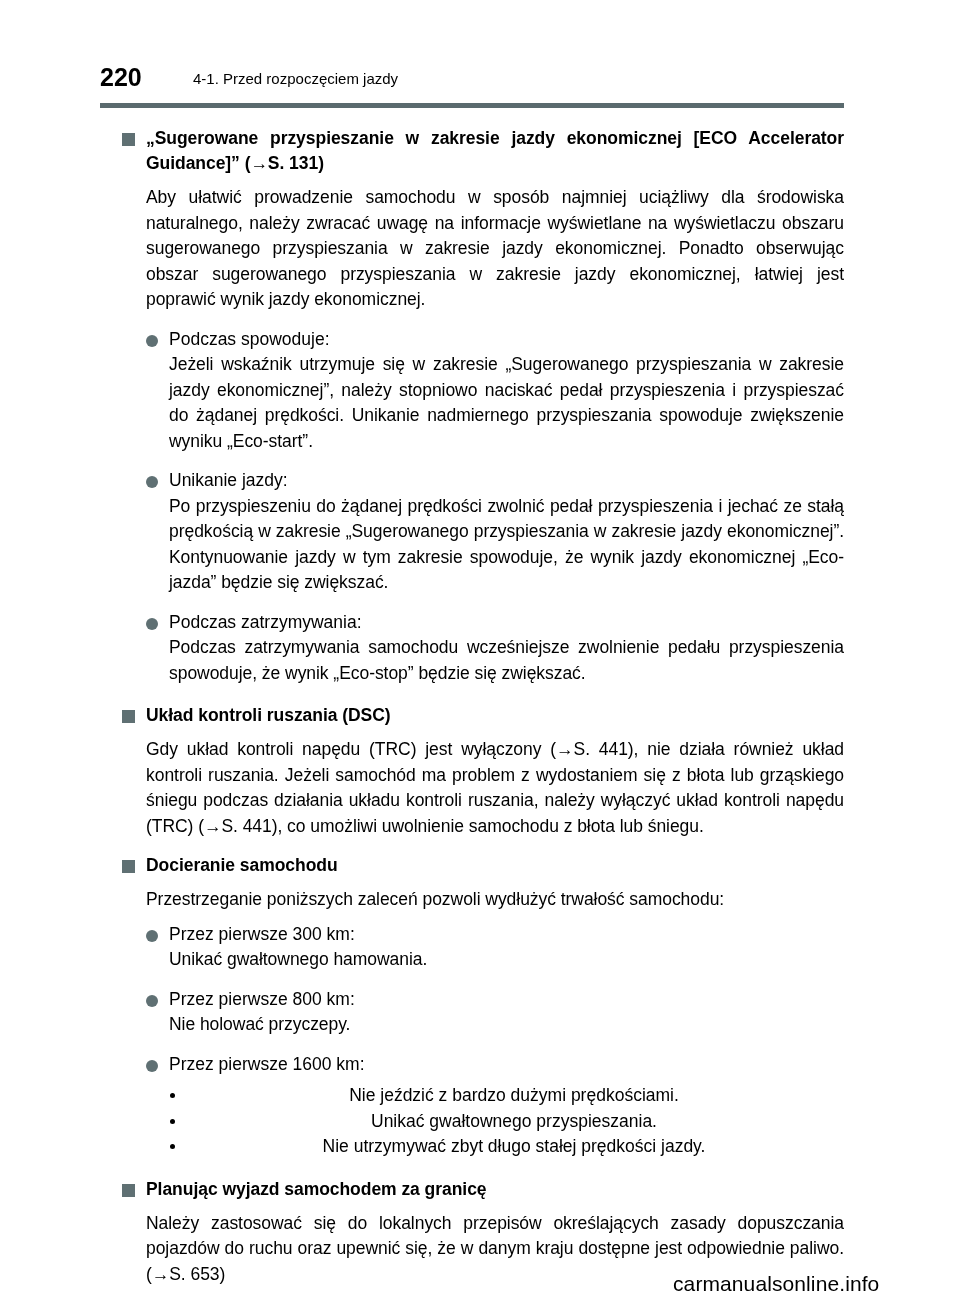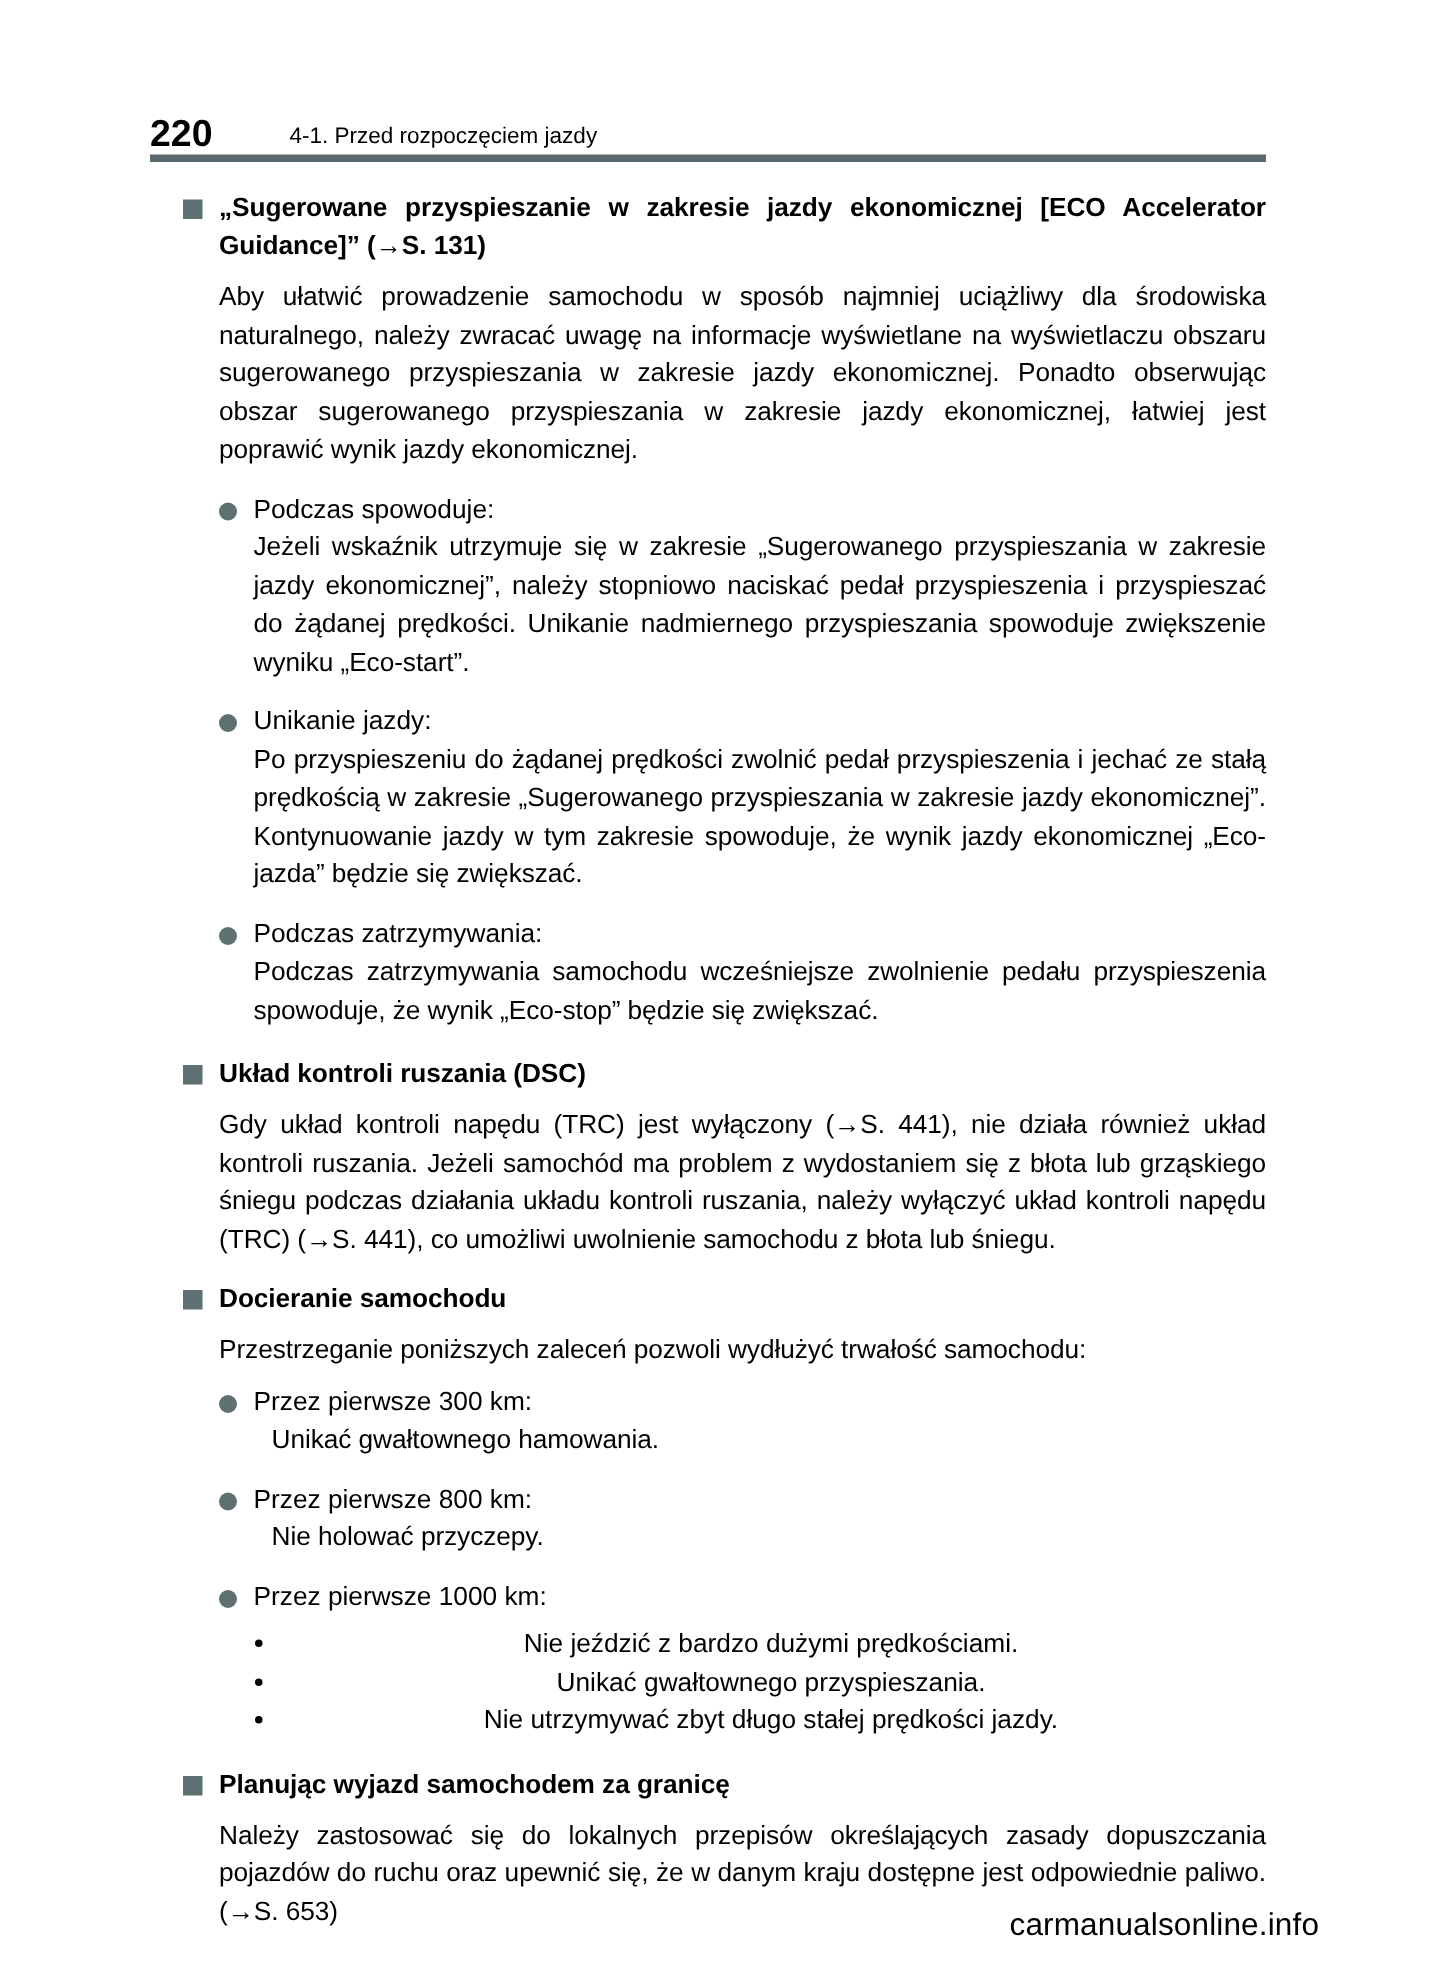--- a/index.html
+++ b/index.html
@@ -20,21 +20,21 @@
     position: absolute;
     left: 0; top: 0;
     width: 960px;
     height: 1313px;
   }
 
   
   .header {
     position: absolute;
     left: 100px;
-    top: 74px;
+    top: 62px;
     width: 745px;
     height: 34px;
   }
   .page-number {
     position: absolute;
     left: 0;
     top: 0;
     font-size: 25px;
     font-weight: bold;
     letter-spacing: 0px;
@@ -120,21 +120,21 @@
     font-size: 17.5px;
     line-height: 25.5px;
   }
   .item-body {
     font-size: 17.5px;
     line-height: 25.5px;
     text-align: justify;
     text-justify: inter-word;
     letter-spacing: -0.05px;
   }
-  .item-body.left { text-align: left; margin-left: 12px; }
+  .item-body.left { text-align: left; }
 
   
   .sublist {
     margin-left: 47px;
     margin-top: 6px;
     text-align: center;
   }
   .subitem {
     position: relative;
     padding-left: 15px;
@@ -233,21 +233,21 @@
 
     <div class="item">
       <span class="dot"></span>
       <div class="item-title">Przez pierwsze 800 km:</div>
       <div class="item-body left">Nie holować przyczepy.</div>
     </div>
     <div class="gap-m"></div>
 
     <div class="item">
       <span class="dot"></span>
-      <div class="item-title">Przez pierwsze 1000 km:</div>
+      <div class="item-title">Przez pierwsze 1600 km:</div>
     </div>
     <div class="sublist">
       <div class="subitem">
         <span class="subdot"></span>
         <span>Nie jeździć z bardzo dużymi prędkościami.</span>
       </div>
       <div class="subitem">
         <span class="subdot"></span>
         <span>Unikać gwałtownego przyspieszania.</span>
       </div>

